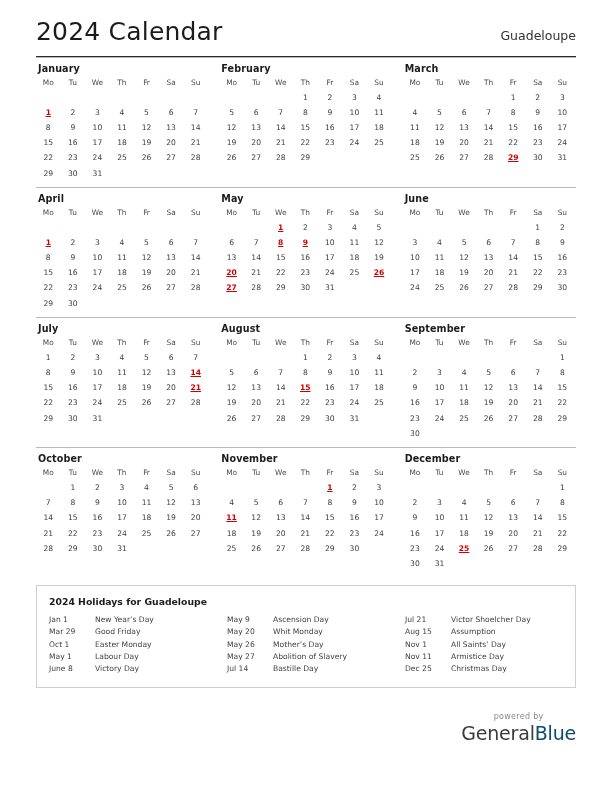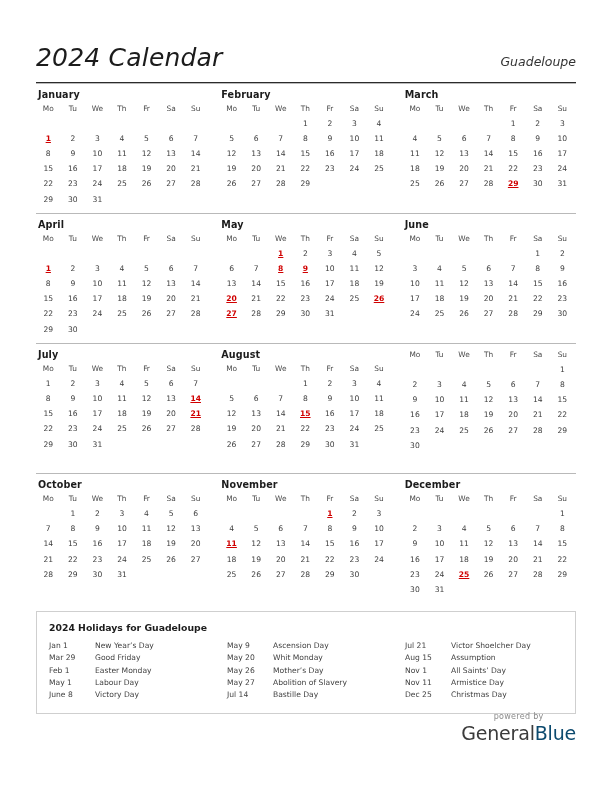--- a/index.html
+++ b/index.html
@@ -21,24 +21,23 @@
     height: 792px;
     box-sizing: border-box;
     padding: 0 36px;
   }
 
   
   .header {
     display: flex;
     align-items: flex-end;
     justify-content: space-between;
-    padding-top: 44px;
+    padding-top: 18px;
     padding-bottom: 10px;
     border-bottom: 1.2px solid #2b2b2b;
-    font-style: italic;
   }
   .cal-title {
     font-size: 25px;
     font-weight: 400;
     letter-spacing: 0.2px;
     color: #1c1c1c;
     line-height: 1.1;
   }
   .cal-locale {
     font-size: 12.5px;
@@ -738,20 +737,21 @@
               <td class="empty"></td>
               <td class="empty"></td>
               <td class="empty"></td>
               <td class="empty"></td>
               <td class="empty"></td>
             </tr>
           </tbody>
         </table>
       </div>
       <div class="month">
+        <div class="month-name">September</div>
         <table class="month-table">
           <thead>
             <tr>
               <th>Mo</th>
               <th>Tu</th>
               <th>We</th>
               <th>Th</th>
               <th>Fr</th>
               <th>Sa</th>
               <th>Su</th>
@@ -1040,21 +1040,21 @@
         <div>
           <div class="holiday-item">
             <span class="holiday-date">Jan 1</span>
             <span class="holiday-name">New Year’s Day</span>
           </div>
           <div class="holiday-item">
             <span class="holiday-date">Mar 29</span>
             <span class="holiday-name">Good Friday</span>
           </div>
           <div class="holiday-item">
-            <span class="holiday-date">Feb 1</span>
+            <span class="holiday-date">Oct 1</span>
             <span class="holiday-name">Easter Monday</span>
           </div>
           <div class="holiday-item">
             <span class="holiday-date">May 1</span>
             <span class="holiday-name">Labour Day</span>
           </div>
           <div class="holiday-item">
             <span class="holiday-date">June 8</span>
             <span class="holiday-name">Victory Day</span>
           </div>

